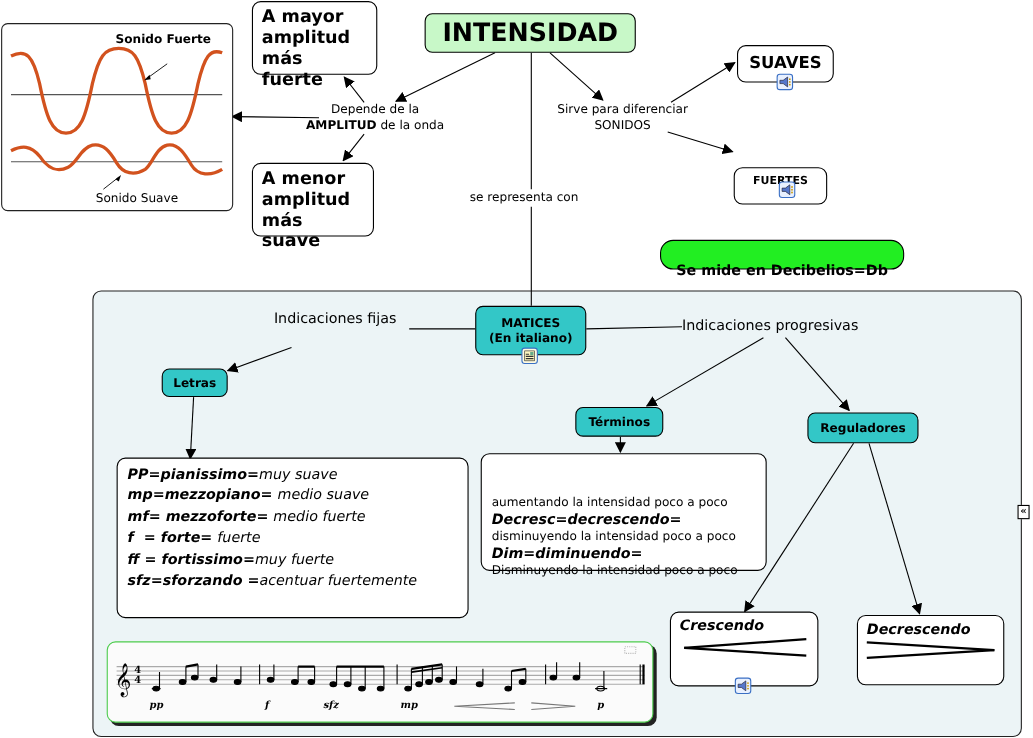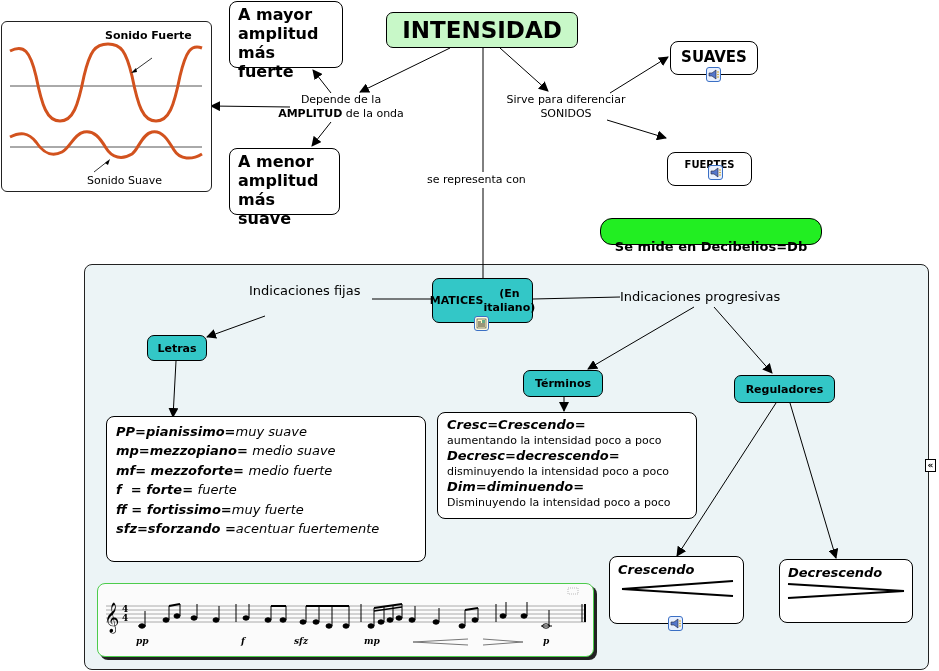--- a/index.html
+++ b/index.html
@@ -112,21 +112,21 @@
       <circle cx="11" cy="4" r="0.8" fill="#c90"></circle>
       <circle cx="11" cy="6.5" r="0.8" fill="#c90"></circle>
       <circle cx="11" cy="9" r="0.8" fill="#c90"></circle>
     </svg>
 </div>
 
 <div class="node" style="left:600px;top:218px;width:222px;height:27px;background:#22ee22;border-radius:12px;font-weight:bold;font-size:13px;text-align:center;padding-top:20px;">
   <span>Se mide en Decibelios=Db</span>
 </div>
 
-<div class="node teal" style="left:432px;top:278px;width:101px;height:45px;font-size:11px;line-height:14px;">
+<div class="node teal" style="left:432px;top:278px;width:101px;height:45px;font-size:11px;flex-direction:column;line-height:14px;">
   <div>MATICES</div>
   <div>(En italiano)</div>
 </div>
 <div class="spk" style="left:474px;top:316px;background:#fffbe0;">
   <svg width="13" height="13">
       <rect x="2" y="2" width="9" height="9" fill="#fff8c0" stroke="#333" stroke-width="0.6"></rect>
       <line x1="3" y1="5" x2="6" y2="5" stroke="#333"></line>
       <line x1="3" y1="7" x2="10" y2="7" stroke="#333"></line>
       <line x1="3" y1="9" x2="10" y2="9" stroke="#333"></line>
       <rect x="7" y="3" width="3" height="3" fill="#6a8"></rect>
@@ -146,22 +146,21 @@
   <div><span class="ital-b" style="white-space:pre;">mf= mezzoforte= </span><span class="ital">medio fuerte</span></div>
   <div><span class="ital-b" style="white-space:pre;">f  = forte= </span><span class="ital">fuerte</span></div>
   <div><span class="ital-b">ff = fortissimo=</span><span class="ital">muy fuerte</span></div>
   <div><span class="ital-b">sfz=sforzando =</span><span class="ital">acentuar fuertemente</span></div>
 </div>
 
 <div class="node teal" style="left:523px;top:370px;width:80px;height:27px;">
   <span>Términos</span>
 </div>
 <div class="node" style="left:437px;top:412px;width:260px;height:107px;padding:4px 0 0 9px;line-height:15.5px;">
-  <div class="ital-b" style="font-size:13px;">Cresc=Crescendo=</div>
-  <div style="font-size:11px;">aumentando la intensidad poco a poco</div>
+  <div style="font-size:11px;margin-top:32px;">aumentando la intensidad poco a poco</div>
   <div class="ital-b" style="font-size:13px;">Decresc=decrescendo=</div>
   <div style="font-size:11px;">disminuyendo la intensidad poco a poco</div>
   <div class="ital-b" style="font-size:13px;">Dim=diminuendo=</div>
   <div style="font-size:11px;">Disminuyendo la intensidad poco a poco</div>
 </div>
 
 <div class="node teal" style="left:734px;top:375px;width:101px;height:28px;">
   <span>Reguladores</span>
 </div>
 

